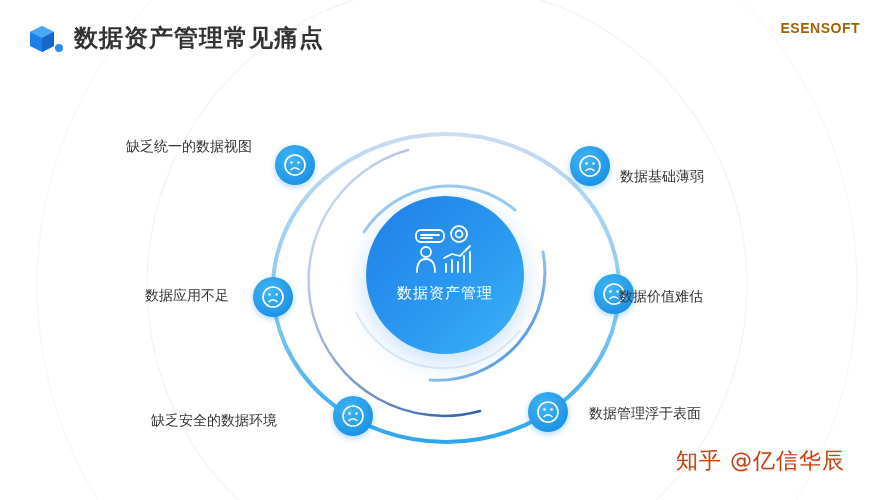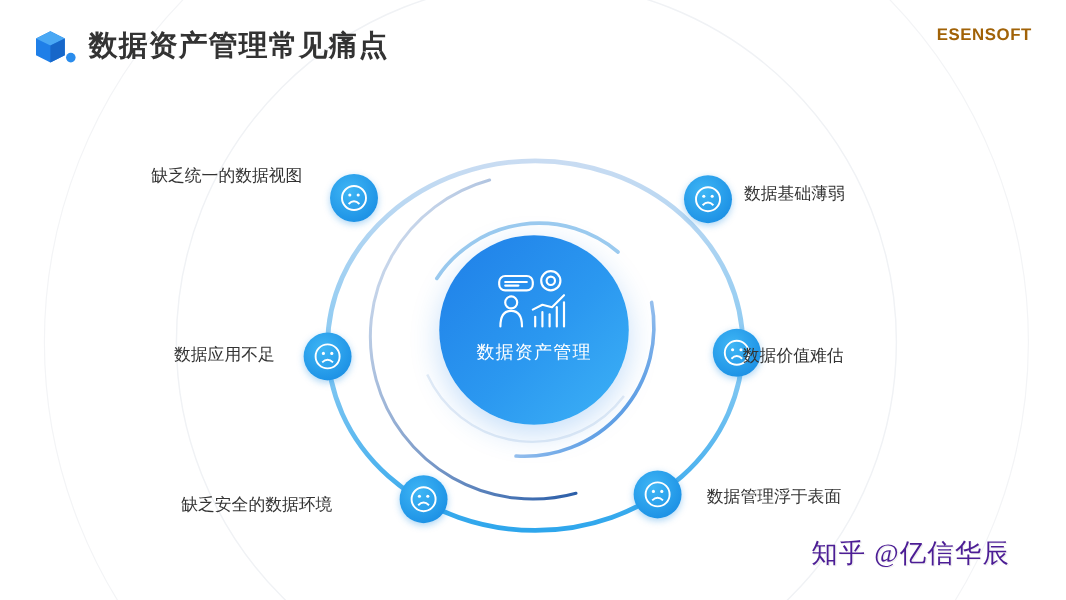--- a/index.html
+++ b/index.html
@@ -5,21 +5,21 @@
   html,body{margin:0;padding:0;}
   body{width:888px;height:500px;background:#ffffff;position:relative;overflow:hidden;font-family:"DejaVu Sans","Liberation Sans",sans-serif;}
   .title{position:absolute;left:74px;top:22px;font-size:24px;font-weight:bold;color:#333333;letter-spacing:1px;}
   .logo-icon{position:absolute;left:28px;top:24px;width:40px;height:30px;}
   .brand{position:absolute;right:28px;top:20px;font-family:"Liberation Sans",sans-serif;font-weight:bold;font-size:14px;color:#a16207;letter-spacing:0.5px;}
   .canvas{position:absolute;left:0;top:0;}
   .label{position:absolute;font-size:14px;color:#333333;white-space:nowrap;}
   .badge{position:absolute;width:40px;height:40px;border-radius:50%;background:radial-gradient(circle at 40% 35%,#3fb6f5,#1286e0);box-shadow:0 2px 6px rgba(18,134,224,0.35);display:flex;align-items:center;justify-content:center;}
   .center-circle{position:absolute;left:366px;top:196px;width:158px;height:158px;border-radius:50%;background:linear-gradient(135deg,#1f7fe8 0%,#2b98f0 55%,#3db2f6 100%);box-shadow:0 8px 24px rgba(31,127,232,0.25);}
   .center-text{position:absolute;left:366px;top:284px;width:158px;text-align:center;font-size:15px;font-weight:normal;color:#ffffff;letter-spacing:1px;}
-  .watermark{position:absolute;left:676px;top:446px;font-size:22px;color:#4c1d95;letter-spacing:1px;text-shadow:1px 1px 0 #efefef;font-family:Liberation Serif, serif;}
+  .watermark{position:absolute;left:676px;top:446px;font-size:22px;color:#c2410c;letter-spacing:1px;text-shadow:1px 1px 0 #efefef;}
 </style>
 </head>
 <body>
 
 <svg class="canvas" width="888" height="500">
   <defs>
     <linearGradient id="ringGrad" x1="0" y1="0" x2="0" y2="1">
       <stop offset="0" stop-color="#c9dcf2"></stop>
       <stop offset="0.6" stop-color="#7ec6f2"></stop>
       <stop offset="1" stop-color="#2ea6ec"></stop>
@@ -135,17 +135,17 @@
         <path d="M7.5 17 Q12 12.5 16.5 17"></path>
       </g>
       <circle cx="8.5" cy="9.5" r="1.3" fill="#fff"></circle>
       <circle cx="15.5" cy="9.5" r="1.3" fill="#fff"></circle>
     </svg>
 </div>
 
 <div class="label" style="left:114px;top:138px;margin-left:12px;">缺乏统一的数据视图</div>
 <div class="label" style="left:145px;top:287px;">数据应用不足</div>
 <div class="label" style="left:151px;top:412px;">缺乏安全的数据环境</div>
-<div class="label" style="left:620px;top:153px;">数据基础薄弱</div>
+<div class="label" style="left:620px;top:168px;">数据基础薄弱</div>
 <div class="label" style="left:619px;top:288px;">数据价值难估</div>
 <div class="label" style="left:589px;top:405px;">数据管理浮于表面</div>
 
 <div class="watermark">知乎 @亿信华辰</div>
 
 </body></html>

